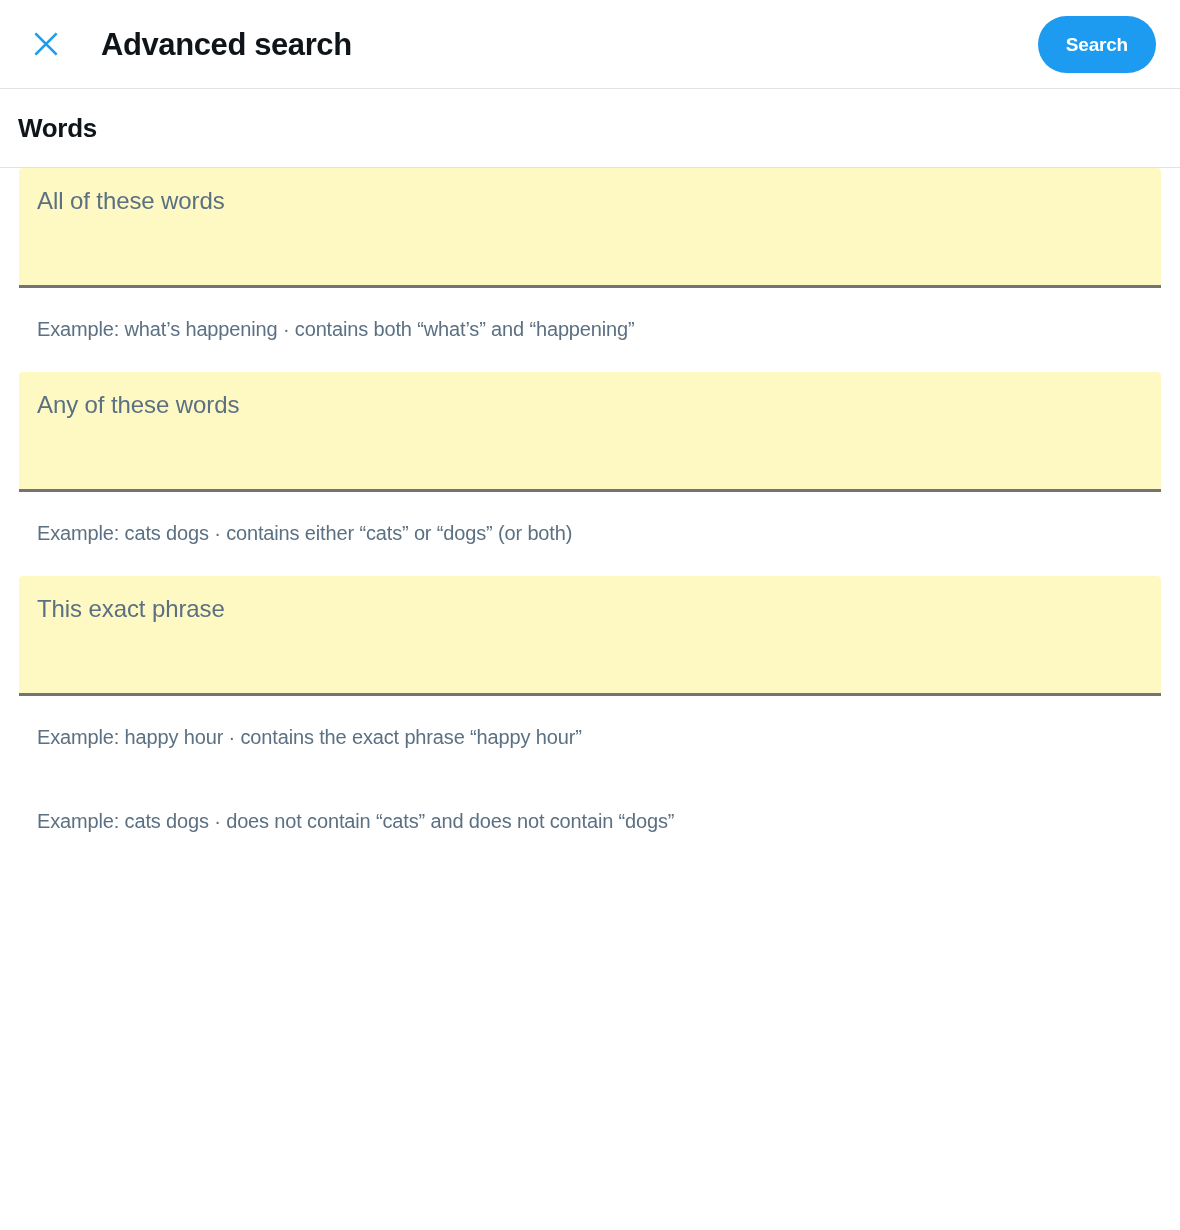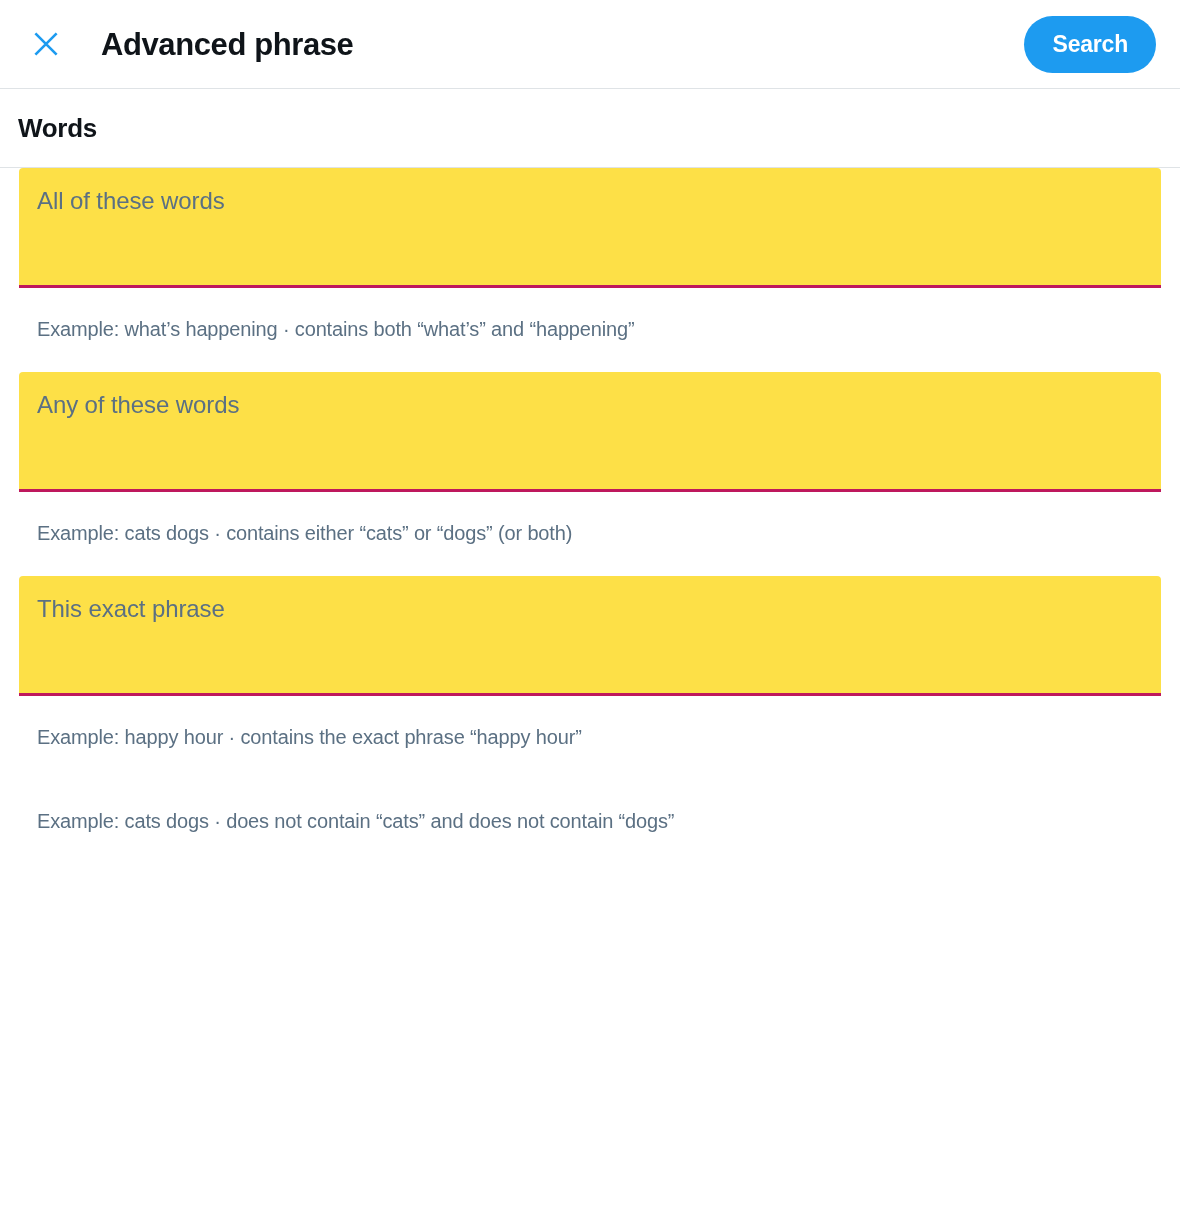--- a/index.html
+++ b/index.html
@@ -48,21 +48,21 @@
     line-height: 1;
     white-space: nowrap;
   }
   .header-spacer { flex: 1 1 auto; }
   .search-btn {
     background: #1d9bf0;
     color: #ffffff;
     border: none;
     border-radius: 9999px;
     font-family: "Liberation Sans", sans-serif;
-    font-size: 23px;
+    font-size: 19px;
     font-weight: bold;
     letter-spacing: -0.2px;
     padding: 0 28px;
     height: 57px;
     cursor: pointer;
     line-height: 1;
     white-space: nowrap;
   }
 
   .divider {
@@ -82,23 +82,23 @@
   }
 
   
   .fields {
     padding: 0 19px;
   }
   .field-group {
     margin-bottom: 0;
   }
   .field-box {
-    background: #fde047;
+    background: #fef9c3;
     border: none;
-    border-bottom: 3px solid #be185d;
+    border-bottom: 3px solid #737373;
     border-radius: 4px 4px 0 0;
     height: 120px;
     padding: 21px 0 0 18px;
     width: 100%;
     position: relative;
     cursor: text;
   }
   .field-label {
     font-size: 24px;
     color: #5b7083;
@@ -119,21 +119,21 @@
 <body>
 
 <div class="header">
   <button class="close-btn">
     <span>
       <svg width="30" height="30" viewBox="0 0 24 24" aria-hidden="true">
         <path d="M3.5 3.5 L20.5 20.5 M20.5 3.5 L3.5 20.5" stroke="#1d9bf0" stroke-width="2.1" fill="none" stroke-linecap="butt"></path>
       </svg>
     </span>
   </button>
-  <div class="header-title">Advanced phrase</div>
+  <div class="header-title">Advanced search</div>
   <div class="header-spacer"></div>
   <button class="search-btn">Search</button>
 </div>
 
 <div class="divider"></div>
 
 <div class="section-title">Words</div>
 
 <div class="divider"></div>
 

